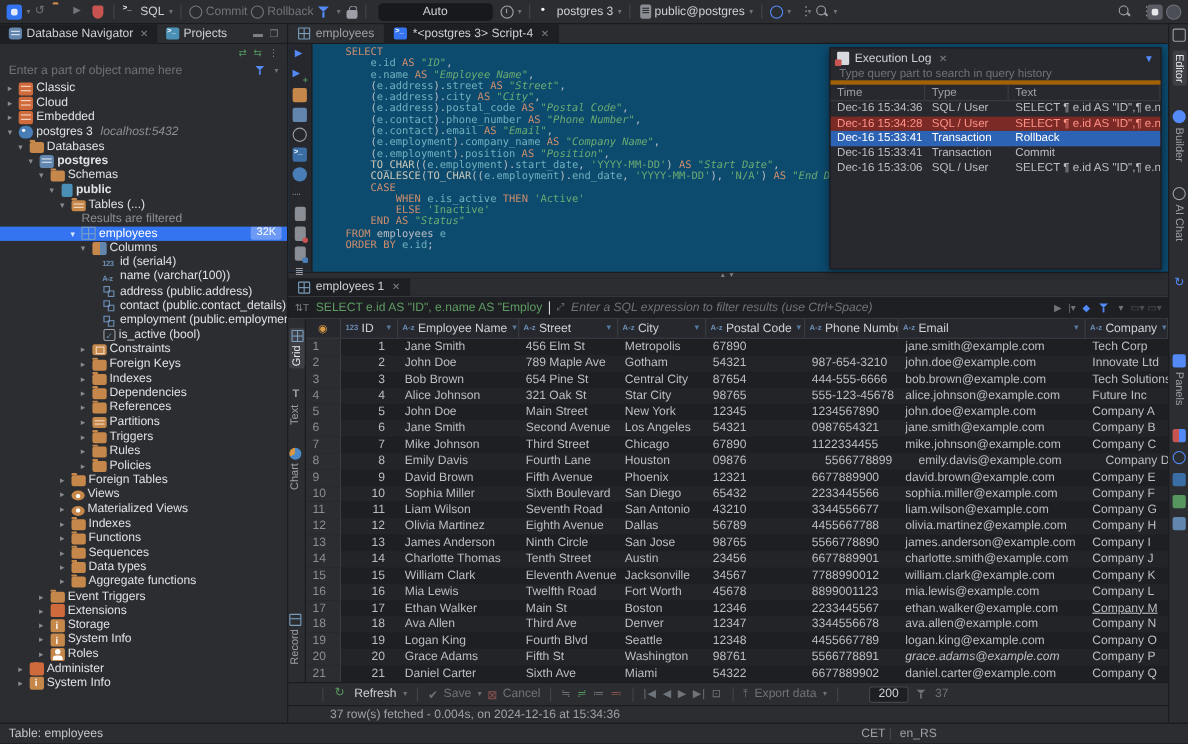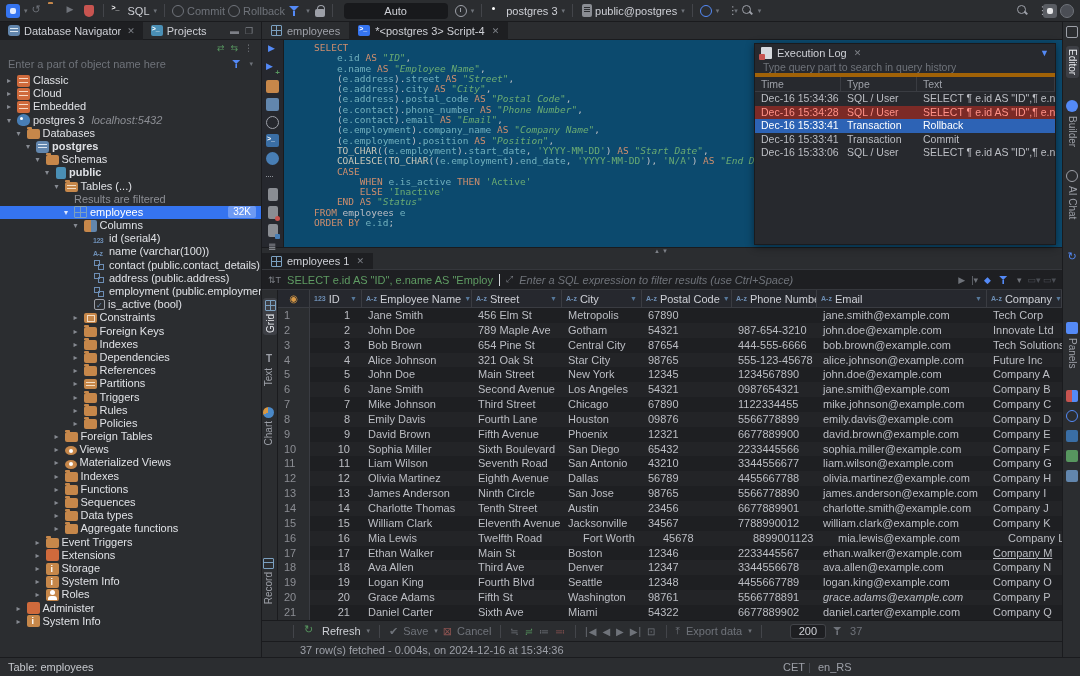--- a/index.html
+++ b/index.html
@@ -344,26 +344,26 @@
             <span class="tlabel">id (serial4)</span>
           </div>
           <div class="tree-row" style="padding-left: 80px;">
             <span class="arrow"></span>
             <span class="ti ti-text"></span>
             <span class="tlabel">name (varchar(100))</span>
           </div>
           <div class="tree-row" style="padding-left: 80px;">
             <span class="arrow"></span>
             <span class="ti ti-struct"></span>
-            <span class="tlabel">contact (public.contact_details)</span>
+            <span class="tlabel">address (public.address)</span>
           </div>
           <div class="tree-row" style="padding-left: 80px;">
             <span class="arrow"></span>
             <span class="ti ti-struct"></span>
-            <span class="tlabel">address (public.address)</span>
+            <span class="tlabel">contact (public.contact_details)</span>
           </div>
           <div class="tree-row" style="padding-left: 80px;">
             <span class="arrow"></span>
             <span class="ti ti-struct"></span>
             <span class="tlabel">employment (public.employment_</span>
           </div>
           <div class="tree-row" style="padding-left: 80px;">
             <span class="arrow"></span>
             <span class="ti ti-bool"></span>
             <span class="tlabel">is_active (bool)</span>
@@ -734,21 +734,21 @@
                   <div class="g-cell" style="width: 170px;">mike.johnson@example.com</div>
                   <div class="g-cell" style="width: 75px;">Company C</div>
                 </div>
                 <div class="g-row">
                   <div class="g-cell g-gutter" style="width: 32px;">8</div>
                   <div class="g-cell g-num" style="width: 52px;">8</div>
                   <div class="g-cell" style="width: 110px;">Emily Davis</div>
                   <div class="g-cell" style="width: 90px;">Fourth Lane</div>
                   <div class="g-cell" style="width: 80px;">Houston</div>
                   <div class="g-cell" style="width: 90px;">09876</div>
-                  <div class="g-cell" style="width: 85px;">5566778899</div>
+                  <div class="g-cell" style="width: 85px; margin-left: 12px;">5566778899</div>
                   <div class="g-cell" style="width: 170px;">emily.davis@example.com</div>
                   <div class="g-cell" style="width: 75px;">Company D</div>
                 </div>
                 <div class="g-row">
                   <div class="g-cell g-gutter" style="width: 32px;">9</div>
                   <div class="g-cell g-num" style="width: 52px;">9</div>
                   <div class="g-cell" style="width: 110px;">David Brown</div>
                   <div class="g-cell" style="width: 90px;">Fifth Avenue</div>
                   <div class="g-cell" style="width: 80px;">Phoenix</div>
                   <div class="g-cell" style="width: 90px;">12321</div>
@@ -820,21 +820,21 @@
                   <div class="g-cell" style="width: 90px;">34567</div>
                   <div class="g-cell" style="width: 85px;">7788990012</div>
                   <div class="g-cell" style="width: 170px;">william.clark@example.com</div>
                   <div class="g-cell" style="width: 75px;">Company K</div>
                 </div>
                 <div class="g-row">
                   <div class="g-cell g-gutter" style="width: 32px;">16</div>
                   <div class="g-cell g-num" style="width: 52px;">16</div>
                   <div class="g-cell" style="width: 110px;">Mia Lewis</div>
                   <div class="g-cell" style="width: 90px;">Twelfth Road</div>
-                  <div class="g-cell" style="width: 80px; margin-left: 15px;">Fort Worth</div>
+                  <div class="g-cell" style="width: 80px;">Fort Worth</div>
                   <div class="g-cell" style="width: 90px;">45678</div>
                   <div class="g-cell" style="width: 85px;">8899001123</div>
                   <div class="g-cell" style="width: 170px;">mia.lewis@example.com</div>
                   <div class="g-cell" style="width: 75px;">Company L</div>
                 </div>
                 <div class="g-row">
                   <div class="g-cell g-gutter" style="width: 32px;">17</div>
                   <div class="g-cell g-num" style="width: 52px;">17</div>
                   <div class="g-cell" style="width: 110px;">Ethan Walker</div>
                   <div class="g-cell" style="width: 90px;">Main St</div>

